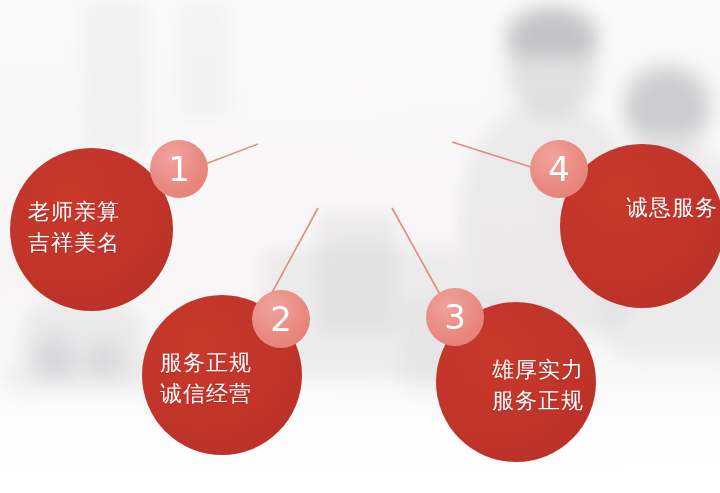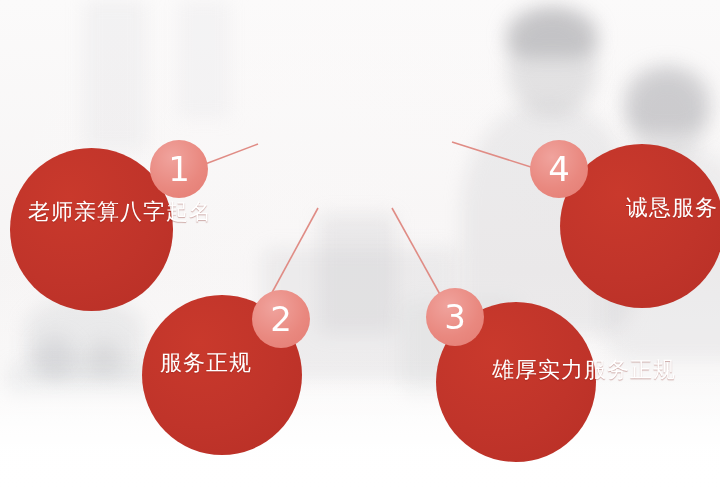--- a/index.html
+++ b/index.html
@@ -233,21 +233,21 @@
   #node-3 { left: 398px; top: 288px; width: 218px; height: 170px; }
   #node-3 .node-circle { left: 38px; top: 14px;  width: 160px; height: 160px; }
   #node-3 .badge       { left: 28px; top: 0px; }
   #node-3 .node-text-wrap { position:absolute; left: 56px; top: 52px; }
 
   #node-4 { left: 520px; top: 136px; width: 216px; height: 180px; }
   #node-4 .node-circle { left: 40px; top: 8px;  width: 164px; height: 164px; }
   #node-4 .badge       { left: 10px; top: 4px; }
   #node-4 .node-text-wrap { position:absolute; left: 66px; top: 48px; }
 
-  .node-text-wrap { display: flex; }
+  .node-text-wrap { display: flex; flex-direction: column; }
 </style>
 </head>
 <body>
 
 <div id="stage">
 
   <div class="bg-layer">
     <div class="bg-wash"></div>
     <div class="bg-blob bg-panel-a"></div>
     <div class="bg-blob bg-panel-b"></div>
@@ -271,30 +271,31 @@
     <line x1="258" y1="144" x2="200" y2="166" stroke="#e08c85" stroke-width="1.6"></line>
     <line x1="318" y1="208" x2="268" y2="300" stroke="#e08c85" stroke-width="1.6"></line>
     <line x1="392" y1="208" x2="442" y2="298" stroke="#e08c85" stroke-width="1.6"></line>
     <line x1="452" y1="142" x2="534" y2="168" stroke="#e08c85" stroke-width="1.6"></line>
   </svg>
 
   <div class="node" id="node-1">
     <div class="node-circle">
       <div class="node-text-wrap">
         <span class="node-text">老师亲算</span>
-        <span class="node-text">八字起名</span>
+        <span class="node-text">吉祥美名</span>
       </div>
     </div>
     <div class="badge">1</div>
   </div>
 
   <div class="node" id="node-2">
     <div class="node-circle">
       <div class="node-text-wrap">
         <span class="node-text">服务正规</span>
+        <span class="node-text">诚信经营</span>
       </div>
     </div>
     <div class="badge">2</div>
   </div>
 
   <div class="node" id="node-3">
     <div class="node-circle">
       <div class="node-text-wrap">
         <span class="node-text">雄厚实力</span>
         <span class="node-text">服务正规</span>

